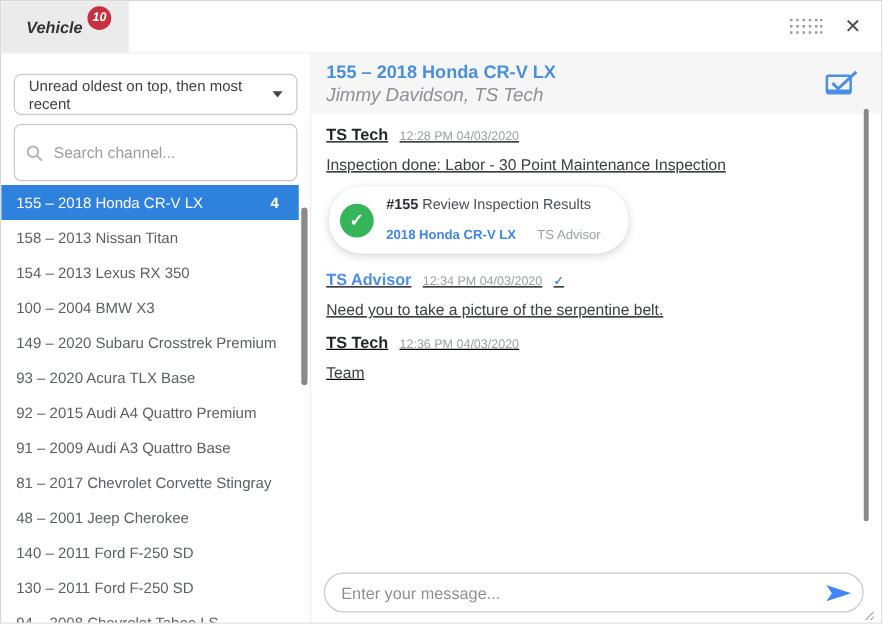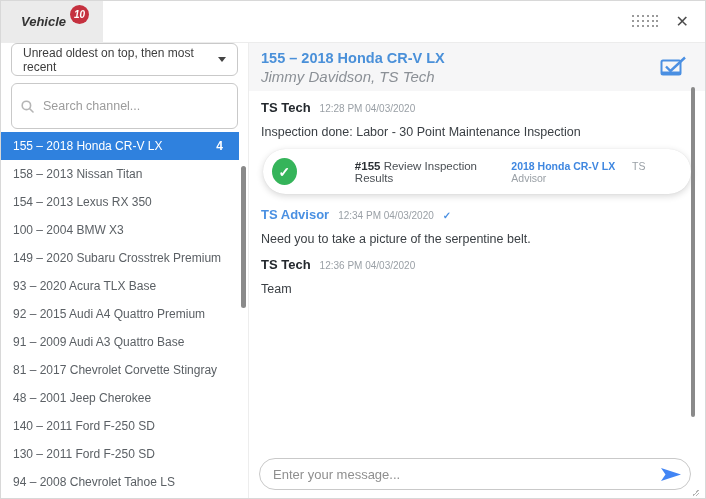--- a/index.html
+++ b/index.html
@@ -17,53 +17,53 @@
   .tab-vehicle .label{color:#333;font-weight:700;}
   .badge{min-width:19px;height:19px;border-radius:10px;display:inline-flex;align-items:center;justify-content:center;
     color:#fff;font-size:10px;font-weight:700;margin-left:4px;transform:translateY(-7px);padding:0 2px;box-sizing:border-box;}
   .badge-gray{background:#9e9e9e;}
   .badge-red{background:#c5313f;}
   .topbar-right{margin-left:auto;display:flex;align-items:center;gap:18px;margin-right:16px;}
   .dots-grid{display:block;}
   .close-x{font-size:16px;color:#4d4d4d;line-height:1;cursor:pointer;}
   
   .sidebar{position:absolute;top:42px;left:0;width:247px;bottom:0;background:#fff;}
-  .sort-box{margin:0 10px 0 10px;height:31px;border:1px solid #c9c9c9;border-radius:6px;background:#fff;
+  .sort-box{margin:16px 10px 0 10px;height:31px;border:1px solid #c9c9c9;border-radius:6px;background:#fff;
     display:flex;align-items:center;justify-content:space-between;padding:0 11px;cursor:pointer;}
   .sort-label{font-size:12px;color:#3d3d3d;}
   .caret-down{width:0;height:0;border-left:4px solid transparent;border-right:4px solid transparent;border-top:5px solid #444;}
   .search-box{margin:7px 10px 0 10px;height:28px;border:1px solid #c9c9c9;border-radius:6px;background:#fff;
     display:flex;align-items:center;gap:7px;padding:8px 9px;}
   .search-box input{border:none;outline:none;flex:1;font-family:"Liberation Sans",sans-serif;font-size:12.5px;color:#444;background:transparent;}
   .search-box input::placeholder{color:#9c9c9c;}
   .channel-list{margin-top:3px;}
   .channel{height:28px;width:238px;box-sizing:border-box;display:flex;align-items:center;
     padding:0 16px 0 12px;font-size:12px;color:#5b6065;cursor:pointer;white-space:nowrap;}
   .channel.selected{background:#2f81de;color:#fff;}
   .channel-badge{margin-left:auto;font-weight:700;font-size:12px;}
   .sidebar-scroll{position:absolute;top:123px;right:2px;width:5px;height:142px;background:#8a8a8a;border-radius:3px;}
   
   .chat{position:absolute;top:42px;left:247px;right:0;bottom:0;display:flex;flex-direction:column;background:#fff;border-left:1px solid #ededed;box-sizing:border-box;}
   .chat-header{flex:0 0 48px;background:#f6f6f7;display:flex;align-items:center;padding:0 18px 0 12px;}
   .chat-header-text{display:flex;flex-direction:column;gap:2px;}
   .chat-title{font-size:14.5px;font-weight:600;color:#4a90d9;}
   .chat-subtitle{font-size:15px;color:#8b9096;font-style:italic;}
   .mark-read-btn{margin-left:auto;cursor:pointer;display:flex;align-items:center;}
-  .messages{flex:1 1 auto;padding:9px 14px 0 12px;overflow:hidden;}
+  .messages{flex:1 1 auto;padding:9px 14px 0 12px;overflow:hidden;text-decoration:underline;}
   .msg{margin-bottom:11px;}
   .msg-head{display:flex;align-items:baseline;gap:9px;}
   .sender{font-size:13px;font-weight:700;color:#24292e;}
   .sender.blue{color:#4a90e2;}
   .time{font-size:10px;color:#9aa0a6;}
   .read-check{font-size:10px;font-weight:700;color:#4a90e2;}
   .msg-body{font-size:12.5px;color:#3b4045;margin-top:10px;}
   .inspection-card{display:inline-flex;align-items:center;gap:10px;background:#fff;border-radius:26px;
     box-shadow:0 2px 7px rgba(0,0,0,0.16),0 0 1px rgba(0,0,0,0.10);padding:9px 22px 9px 9px;margin:10px 0 2px 2px;cursor:pointer;}
   .card-check{width:27px;height:27px;border-radius:50%;background:#35b45a;color:#fff;display:flex;align-items:center;justify-content:center;font-size:14px;font-weight:700;}
-  .card-lines{display:flex;flex-direction:row;gap:6px;margin-left:48px;}
+  .card-lines{display:flex;flex-direction:column;gap:12px;}
   .card-line1{font-size:11.5px;color:#4a4f54;}
   .card-number{font-weight:700;color:#2d3136;}
   .card-line2{font-size:10.5px;}
   .card-link{color:#3f87e0;font-weight:600;cursor:pointer;}
   .card-meta{color:#9aa0a6;margin-left:14px;}
   .composer{flex:0 0 auto;margin:0 14px 8px 10px;height:30px;border:1px solid #c9c9c9;border-radius:16px;background:#fff;
     display:flex;align-items:center;padding:0 8px 0 11px;}
   .composer input{border:none;outline:none;flex:1;font-family:"Liberation Sans",sans-serif;font-size:13px;color:#444;background:transparent;}
   .composer input::placeholder{color:#8f8f8f;}
   .send-btn{display:flex;align-items:center;cursor:pointer;padding-left:6px;}

